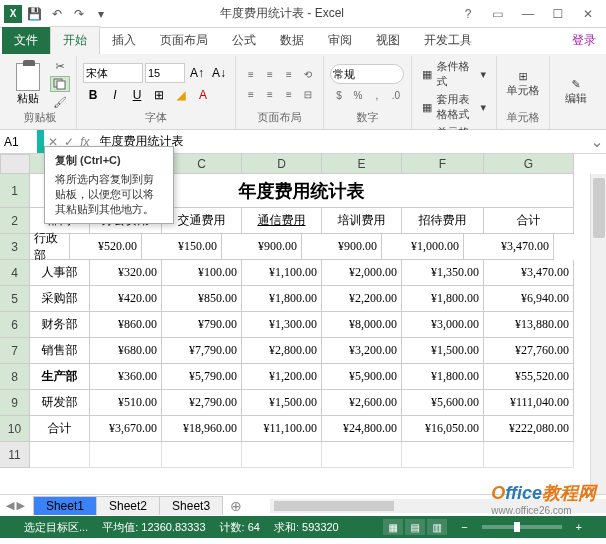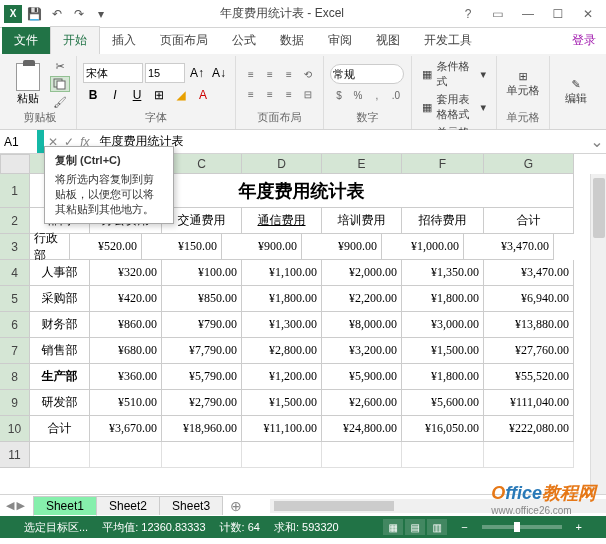--- a/index.html
+++ b/index.html
@@ -79,21 +79,21 @@
 .cell.hdr { justify-content: center; background: #fff; }
 .title-cell { justify-content: center; font-size: 18px; font-weight: bold; border-bottom: 1px solid #ccc; border-right: 1px solid #ccc; }
 
 .vscroll { position: absolute; right: 0; top: 20px; width: 16px; bottom: 0; background: #f0f0f0; border-left: 1px solid #ddd; }
 .vscroll-thumb { position: absolute; left: 2px; top: 4px; width: 12px; height: 60px; background: #ccc; border-radius: 2px; }
 
 
 .sheet-bar { height: 22px; background: #fff; border-top: 1px solid #d4d4d4; display: flex; align-items: center; padding-left: 6px; }
 .sheet-nav { display: flex; gap: 2px; color: #888; font-size: 11px; padding-right: 8px; }
 .sheet-tab { padding: 2px 12px; font-size: 12px; border: 1px solid #ccc; border-bottom: none; margin-right: -1px; background: #f0f0f0; }
-.sheet-tab.active { background: #86efac; border-bottom: 1px solid #fff; }
+.sheet-tab.active { background: #3b82f6; border-bottom: 1px solid #fff; }
 .sheet-add { padding: 0 8px; color: #888; font-size: 14px; }
 .sheet-bar .hscroll { flex: 1; margin-left: 20px; height: 14px; background: #f0f0f0; position: relative; }
 .sheet-bar .hscroll-thumb { position: absolute; left: 4px; top: 2px; width: 120px; height: 10px; background: #ccc; }
 
 
 .status-bar { height: 22px; background: #217346; color: #fff; display: flex; align-items: center; padding: 0 24px; font-size: 11px; gap: 14px; }
 .status-bar .spacer { flex: 1; }
 .view-btns { display: flex; gap: 2px; }
 .view-btn { width: 20px; height: 16px; background: rgba(255,255,255,0.15); display: flex; align-items: center; justify-content: center; font-size: 10px; }
 .zoom-slider { width: 80px; height: 4px; background: rgba(255,255,255,0.3); position: relative; }

